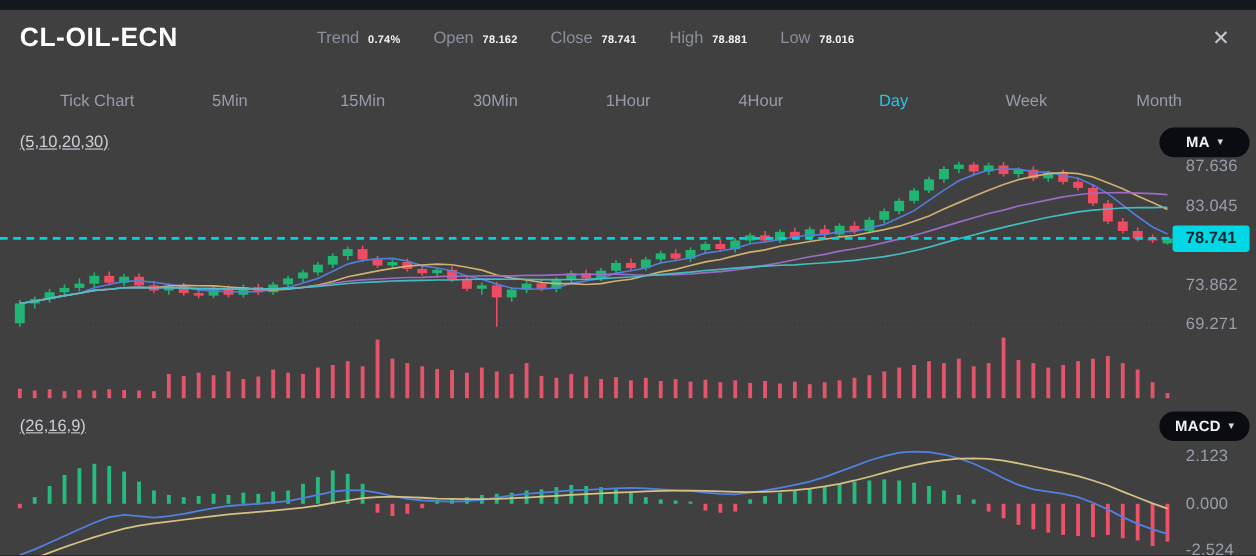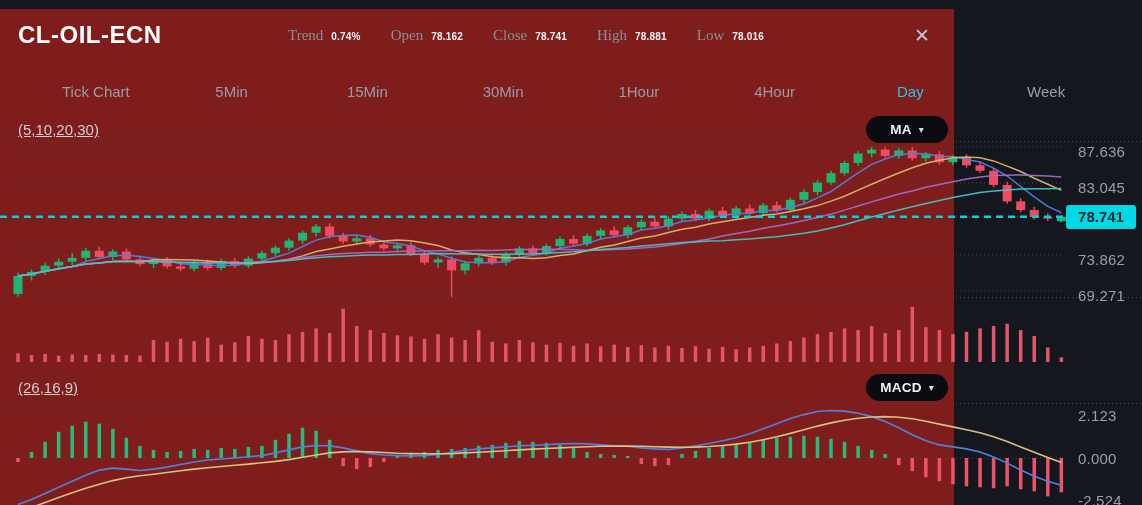--- a/index.html
+++ b/index.html
@@ -1,24 +1,24 @@
 <!DOCTYPE html>
 <html><head>
 <meta charset="utf-8">
 <style>
   html,body{margin:0;padding:0;background:#15171e;}
   body{width:1142px;height:505px;overflow:hidden;font-family:"Liberation Sans",sans-serif;-webkit-font-smoothing:antialiased;}
-  #app{position:relative;width:954px;height:505px;background:#7f1d1d;}
+  #app{position:relative;width:1142px;height:505px;background:#404040;}
   #topstrip{position:absolute;top:0;left:0;width:100%;height:9px;background:#15171e;}
   
   #header{position:absolute;top:9px;left:0;width:100%;height:52px;display:flex;align-items:center;}
   #symbol{position:absolute;left:18px;top:50%;transform:translateY(-50%);color:#ffffff;font-size:24px;font-weight:bold;letter-spacing:.5px;}
   #stats{position:absolute;left:288px;top:50%;transform:translateY(-50%);display:flex;gap:30px;align-items:baseline;white-space:nowrap;}
   .stat{display:flex;gap:8px;align-items:baseline;}
-  .stat .lb{color:#8b8f9b;font-size:15px;font-family:Liberation Serif, serif;}
+  .stat .lb{color:#8b8f9b;font-size:15px;}
   .stat .vl{color:#f3f4f7;font-size:10px;font-weight:bold;letter-spacing:.2px;}
   #close-btn{position:absolute;right:24px;top:50%;transform:translateY(-50%);color:#c3c6cf;font-size:19px;cursor:pointer;line-height:1;}
   
   #tabs{position:absolute;top:70px;left:28px;width:1086px;height:42px;display:flex;}
   .tab{flex:1;display:flex;align-items:center;justify-content:center;color:#989caa;font-size:15px;cursor:pointer;}
   .tab.active{color:#2bc4e8;}
   
   #chart-svg{position:absolute;top:0;left:0;}
   
   .params{position:absolute;left:18px;color:#ccced6;font-size:15px;text-decoration:underline;}
@@ -63,20 +63,21 @@
 
   <div id="tabs">
       <div class="tab">Tick Chart</div>
       <div class="tab">5Min</div>
       <div class="tab">15Min</div>
       <div class="tab">30Min</div>
       <div class="tab">1Hour</div>
       <div class="tab">4Hour</div>
       <div class="tab active">Day</div>
       <div class="tab">Week</div>
+      <div class="tab">Month</div>
     </div>
 
   <svg id="chart-svg" width="1142" height="505">
       <line x1="0" y1="141.5" x2="1142" y2="141.5" stroke="#474a59" stroke-width="1" stroke-dasharray="1 3"></line>
       <line x1="0" y1="297.5" x2="1142" y2="297.5" stroke="#474a59" stroke-width="1" stroke-dasharray="1 3"></line>
       <line x1="0" y1="403.5" x2="1142" y2="403.5" stroke="#474a59" stroke-width="1" stroke-dasharray="1 3"></line>
       <line x1="8" y1="147" x2="1063" y2="147" stroke="#474a59" stroke-width="1" stroke-dasharray="1 3"></line>
       <line x1="8" y1="182.99343999999996" x2="1063" y2="182.99343999999996" stroke="#474a59" stroke-width="1" stroke-dasharray="1 3"></line>
       <line x1="8" y1="254.98816" x2="1063" y2="254.98816" stroke="#474a59" stroke-width="1" stroke-dasharray="1 3"></line>
       <line x1="8" y1="290.98159999999996" x2="1063" y2="290.98159999999996" stroke="#474a59" stroke-width="1" stroke-dasharray="1 3"></line>

